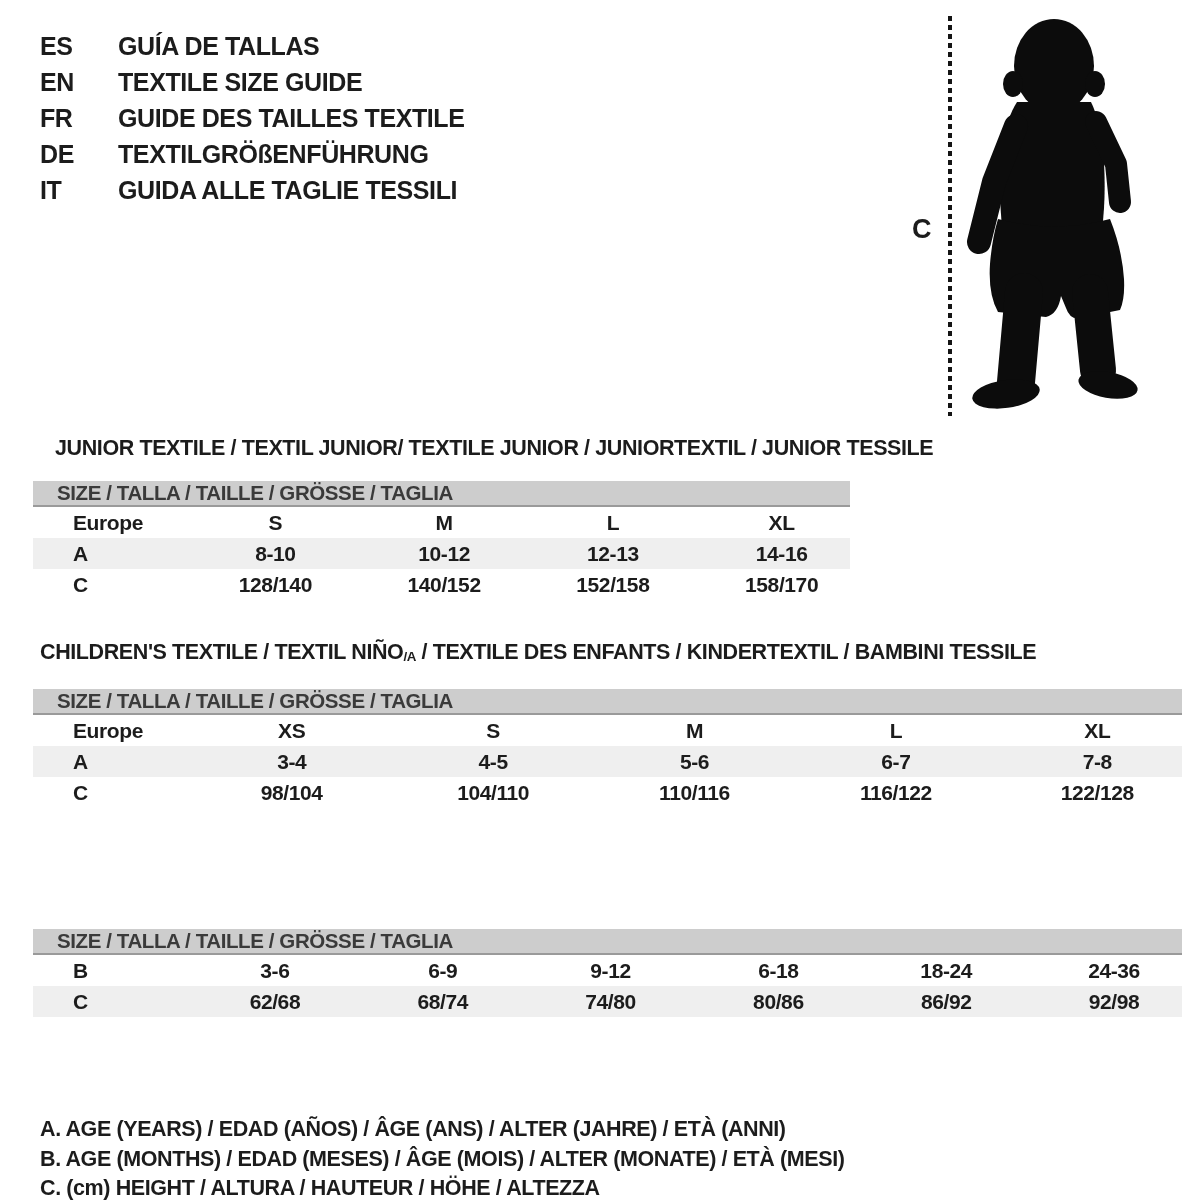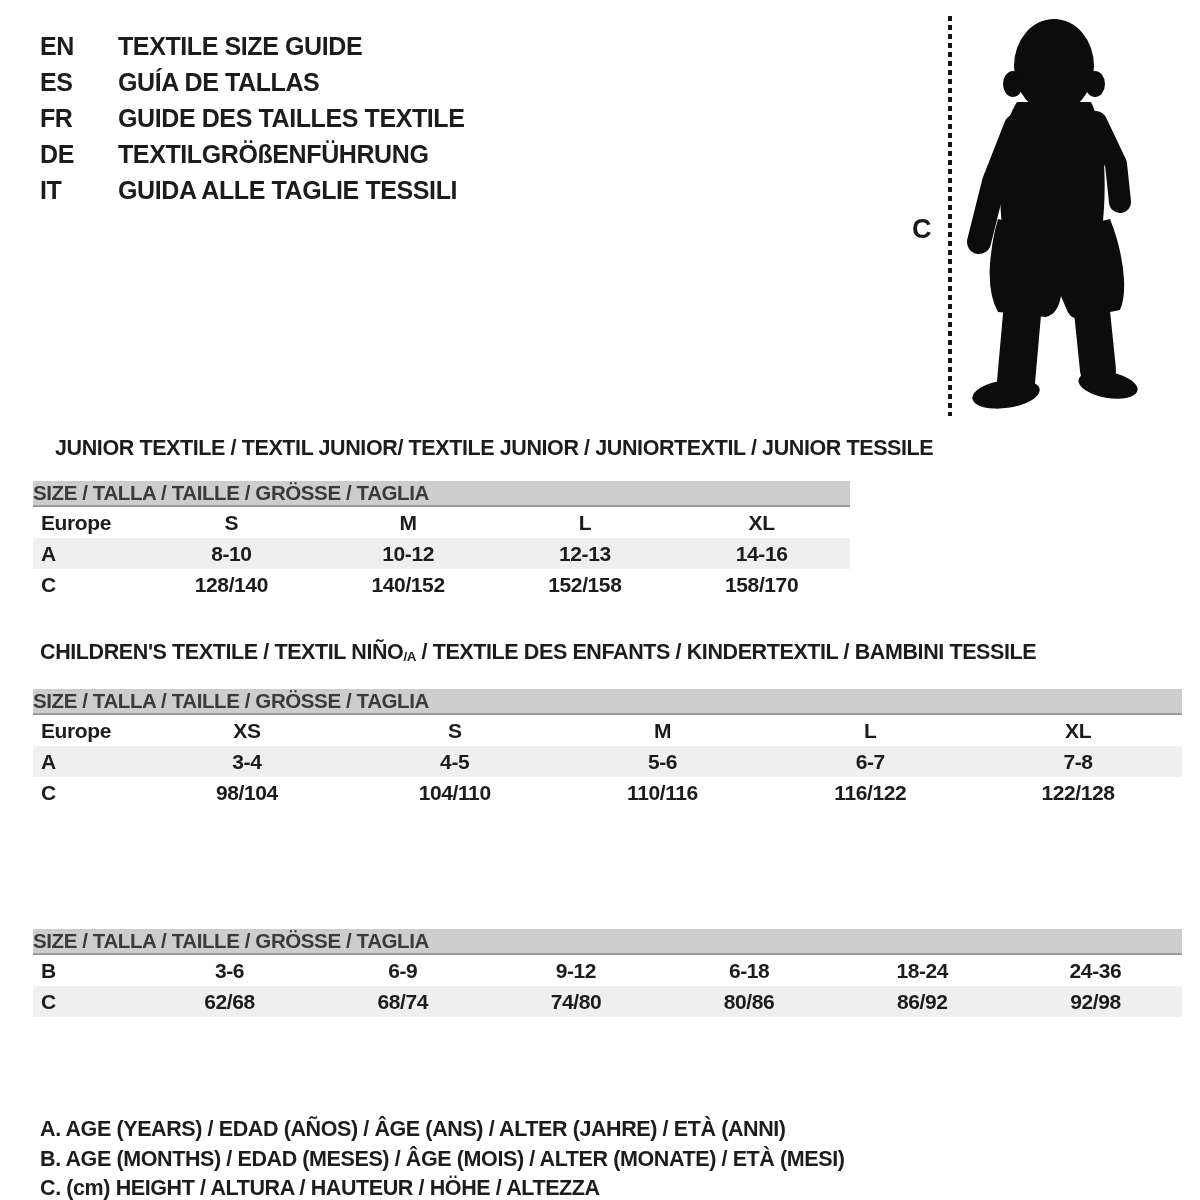--- a/index.html
+++ b/index.html
@@ -31,43 +31,43 @@
 
   
   .size-table{position:absolute;left:33px;}
   .t-junior{top:481px;width:817px;}
   .t-children{top:689px;width:1149px;}
   .t-babies{top:929px;width:1149px;}
   .thead{
     height:26px;background:var(--header-bar-bg,#cdcdcd);
     border-bottom:2px solid var(--header-bar-border,#9a9a9a);
     font-size:20.5px;color:#3a3a3a;display:flex;align-items:center;
-    padding-left:0;box-sizing:border-box;
+    padding-left:24px;box-sizing:border-box;
   }
   .trow{display:flex;height:31px;align-items:center;font-size:21px;}
   .trow.alt{background:var(--row-alt-bg,#efefef);}
-  .cell{flex:1;text-align:center;}
+  .cell{flex:1;text-align:center;margin-left:32px;}
   .cell.rowlabel{flex:0 0 110px;text-align:left;padding-left:8px;box-sizing:border-box;}
 
   
   .legend{position:absolute;left:40px;top:1077px;font-size:21.5px;line-height:29.5px;margin-top:38px;}
 </style>
 </head>
 <body>
 
 <div class="canvas">
 
   <div class="lang-list">
     <div class="lang-row">
+      <span class="lang-code">ES</span>
+      <span class="lang-label">GUÍA DE TALLAS</span>
+    </div>
+    <div class="lang-row">
       <span class="lang-code">EN</span>
       <span class="lang-label">TEXTILE SIZE GUIDE</span>
-    </div>
-    <div class="lang-row">
-      <span class="lang-code">ES</span>
-      <span class="lang-label">GUÍA DE TALLAS</span>
     </div>
     <div class="lang-row">
       <span class="lang-code">FR</span>
       <span class="lang-label">GUIDE DES TAILLES TEXTILE</span>
     </div>
     <div class="lang-row">
       <span class="lang-code">DE</span>
       <span class="lang-label">TEXTILGRÖßENFÜHRUNG</span>
     </div>
     <div class="lang-row">

